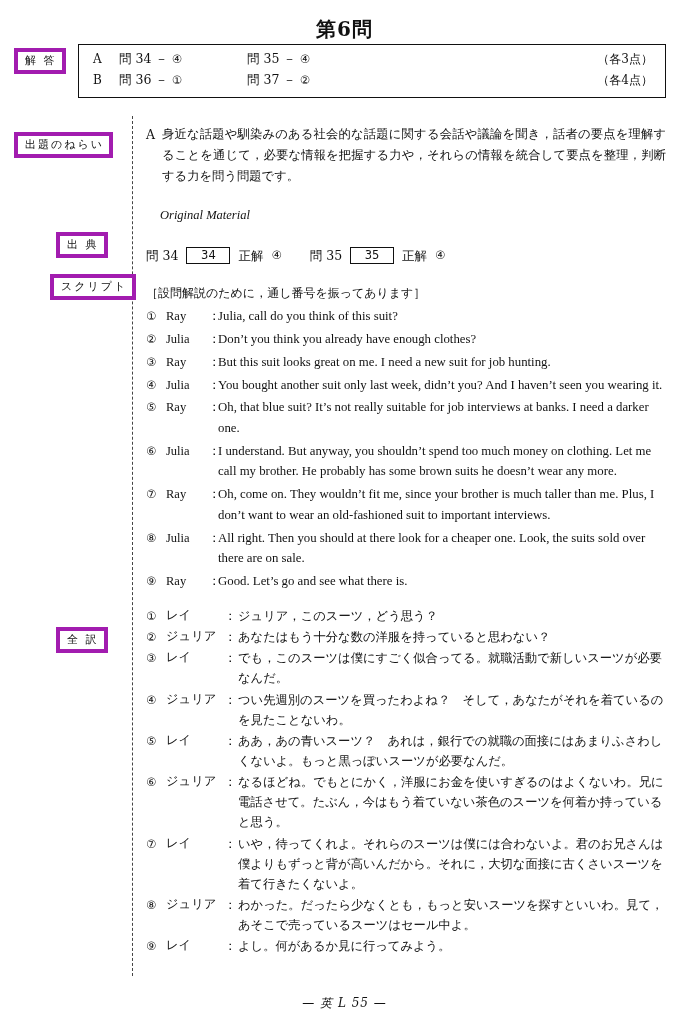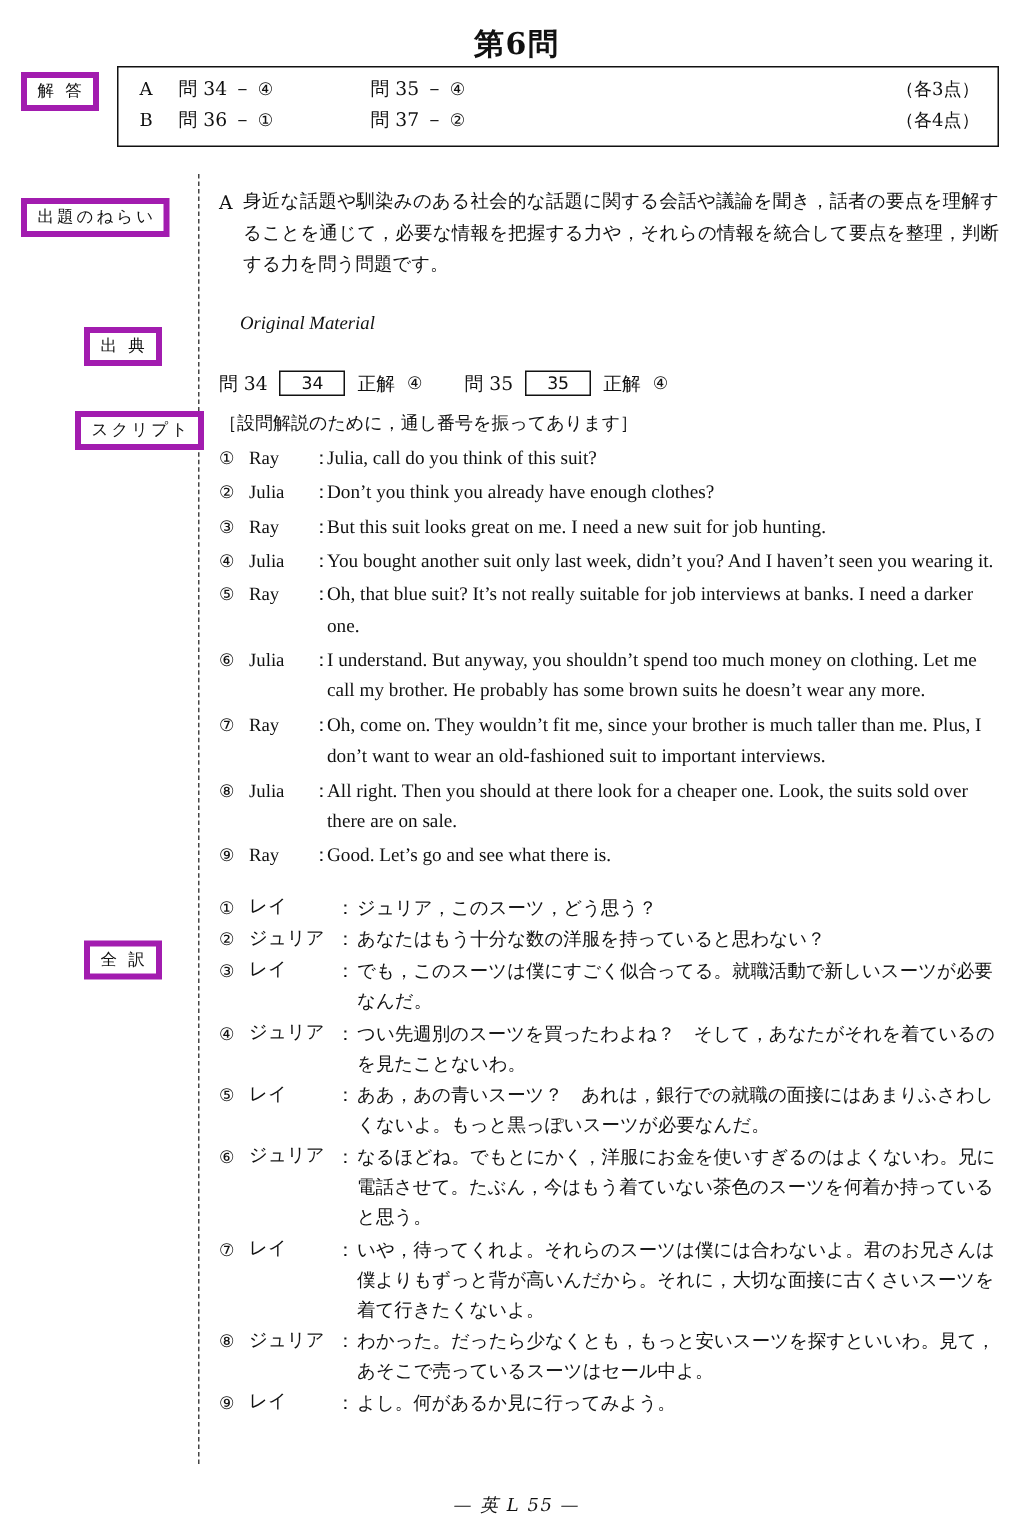--- a/index.html
+++ b/index.html
@@ -138,21 +138,21 @@
     min-width: 34px;
     text-align: center;
     font-family: "DejaVu Sans", sans-serif;
     font-size: 11.5px;
     padding: 0px 4px;
     line-height: 15px;
     display: inline-block;
   }
 
   .script-note {
-    margin-top: 7px;
+    margin-top: 18px;
     font-family: "DejaVu Serif", serif;
     font-size: 12px;
   }
 
   
   .dlg {
     margin-top: 3px;
   }
   .dlg-line {
     display: flex;
@@ -268,21 +268,21 @@
       </span>
       <span class="pts">（各4点）</span>
     </div>
   </div>
 
   <div class="dash-rule"></div>
 
   <div class="tag-wrap" style="top:132px;">
     <span class="tag">出題のねらい</span>
   </div>
-  <div class="tag-wrap" style="top:218px; left:56px;">
+  <div class="tag-wrap" style="top:232px; left:56px;">
     <span class="tag">出 典</span>
   </div>
   <div class="tag-wrap" style="top:274px; left:34px;padding-left:16px;">
     <span class="tag">スクリプト</span>
   </div>
   <div class="tag-wrap" style="top:627px; left:56px;">
     <span class="tag">全 訳</span>
   </div>
 
   <div class="body-col">

